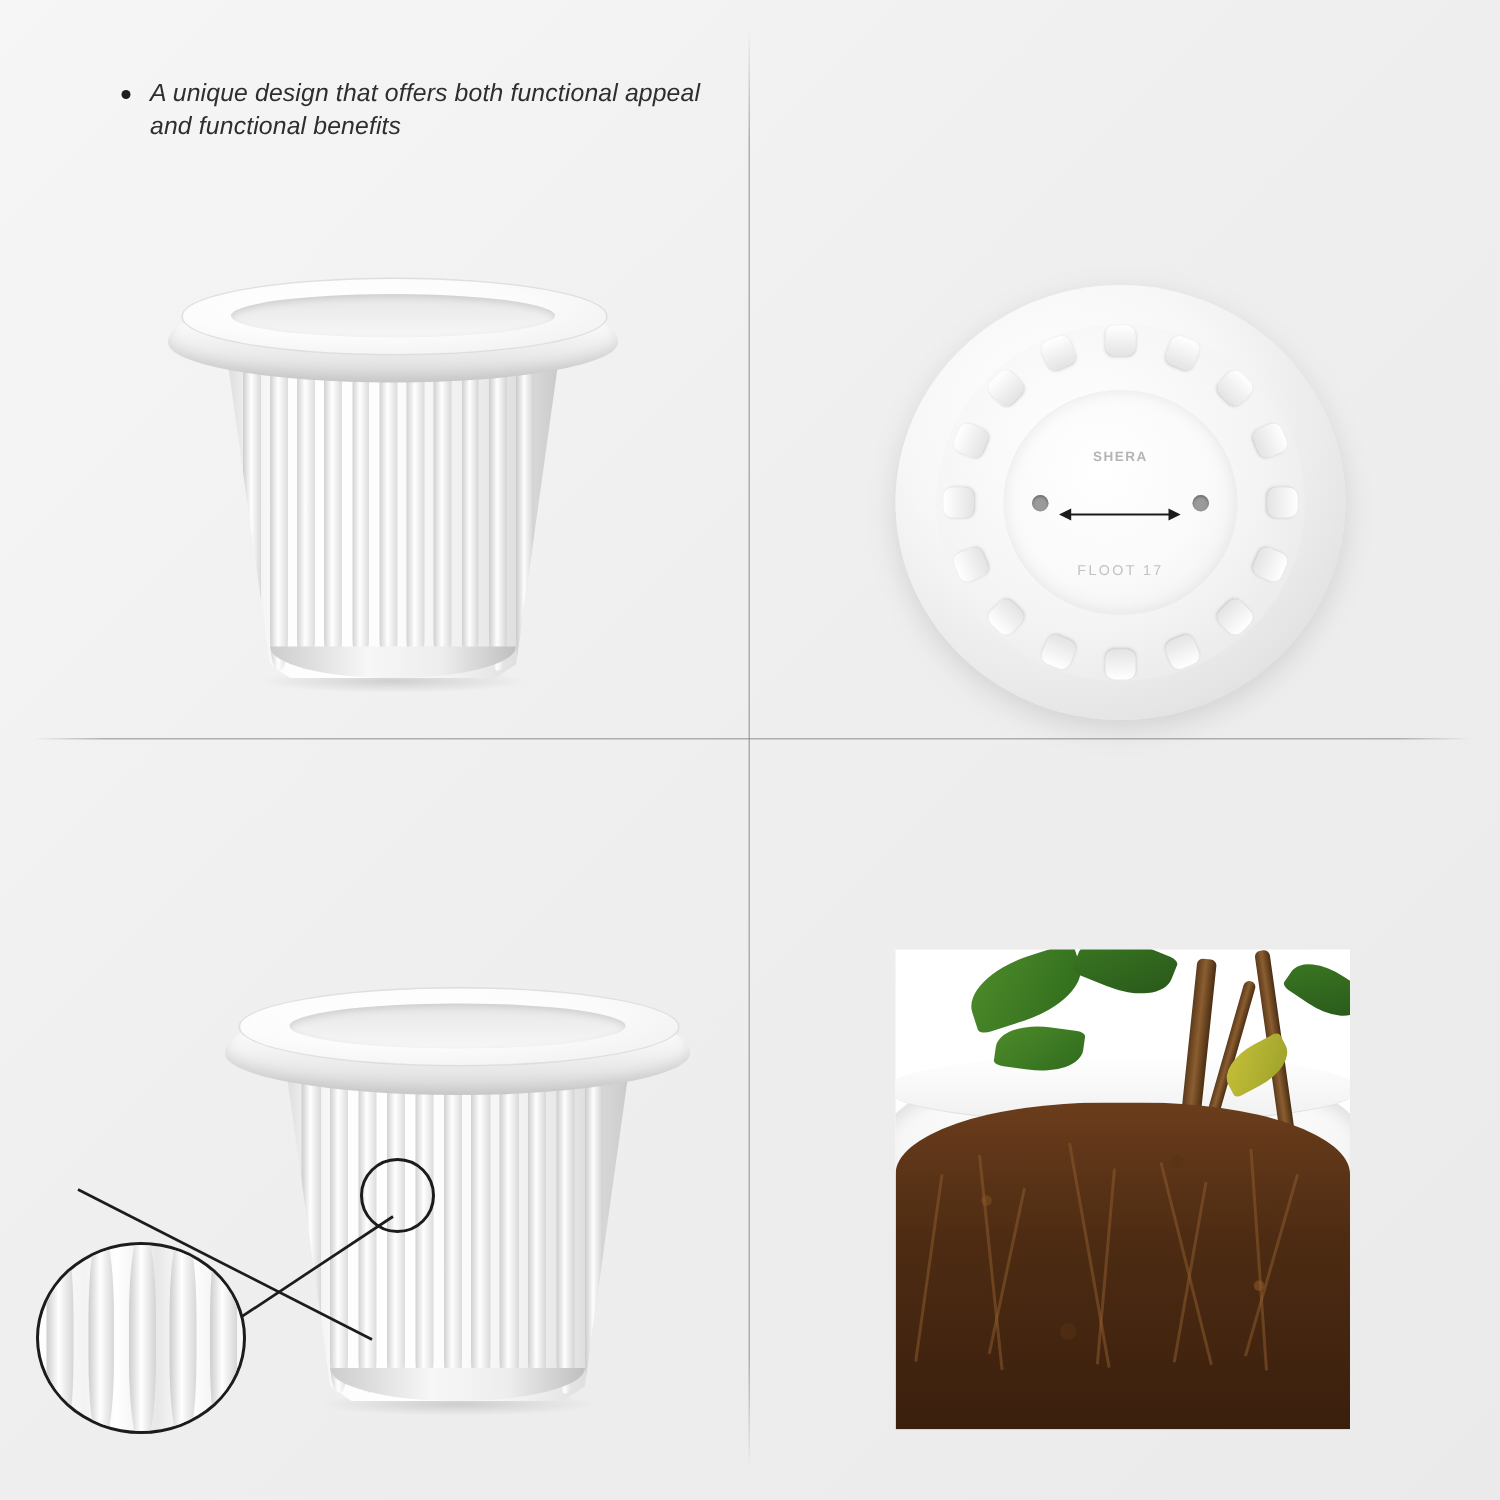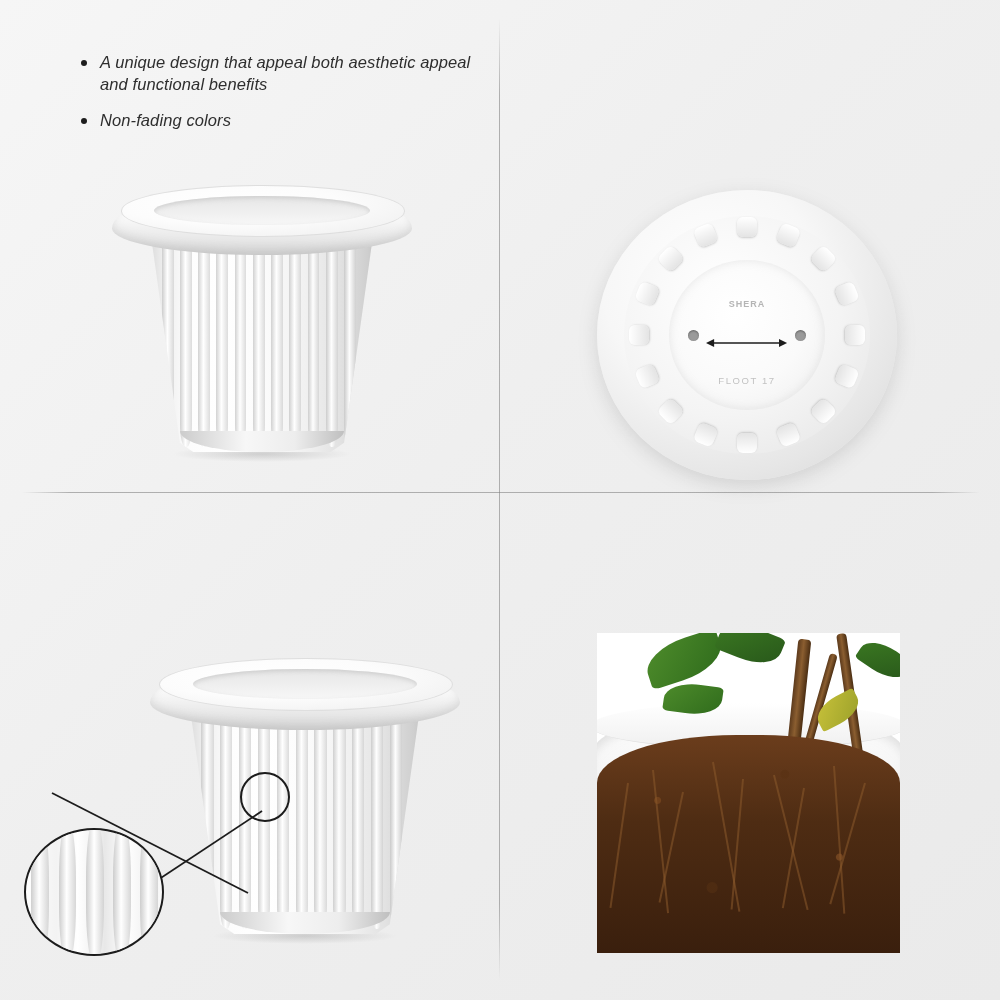--- a/index.html
+++ b/index.html
@@ -332,22 +332,21 @@
 </head>
 <body>
 
 <div class="sheet">
 
   <div class="divider-v"></div>
   <div class="divider-h"></div>
 
   <div class="quad" id="quad-tl">
     <ul class="bullets" id="tl-bullets">
-      <li>A unique design that appeal both aesthetic appeal and functional benefits</li>
-      <li>Non-fading colors</li>
+      <li>A unique design that offers both functional appeal and functional benefits</li>
     </ul>
 
     <div class="pot-wrap" id="pot-tl">
       <div class="pot-shadow"></div>
       <div class="pot-body">
         <div class="flute" style="left:6%"></div>
         <div class="flute" style="left:14%"></div>
         <div class="flute" style="left:22%"></div>
         <div class="flute" style="left:30%"></div>
         <div class="flute" style="left:38%"></div>

